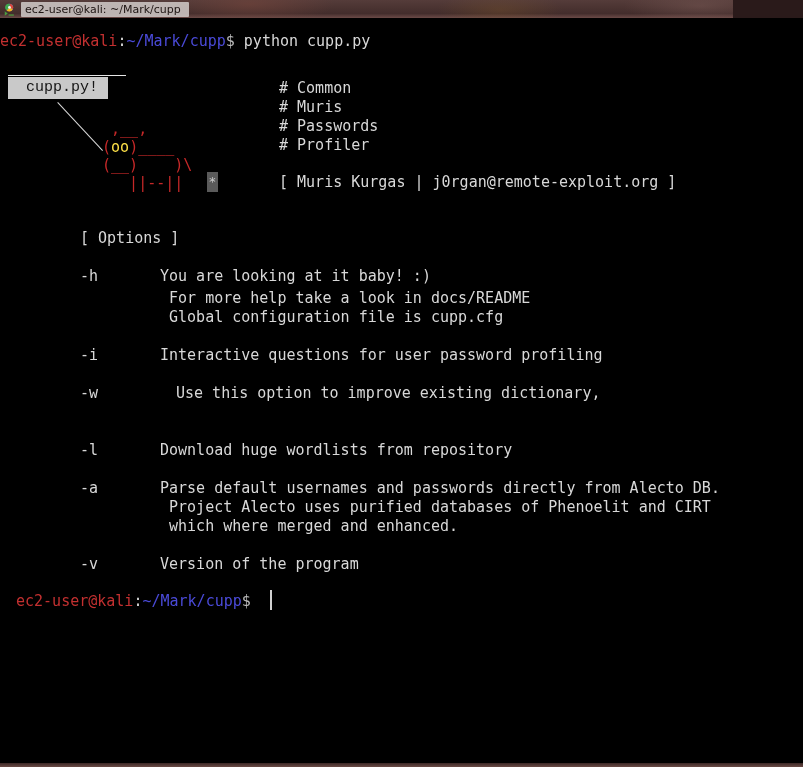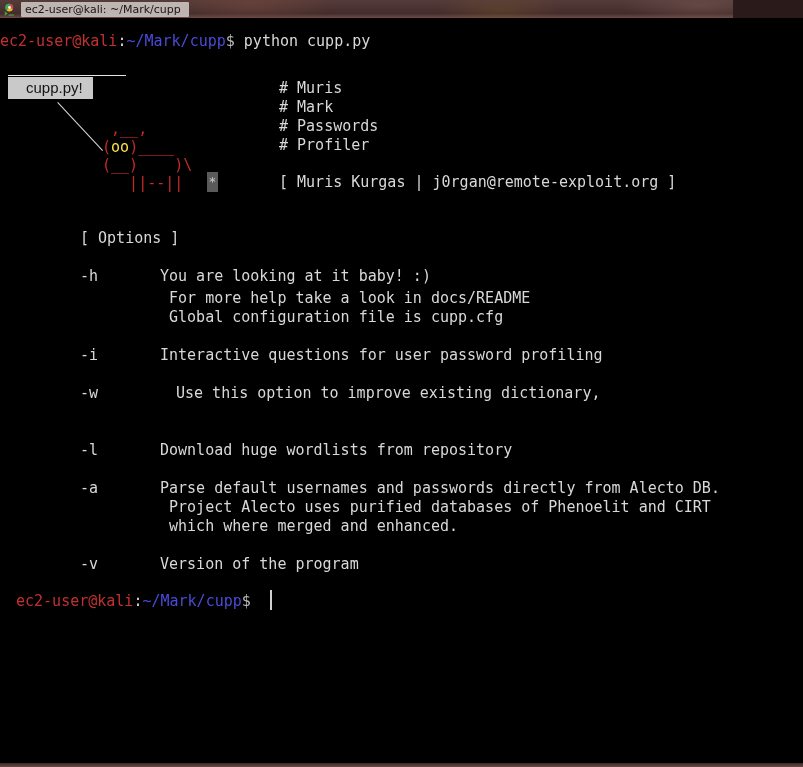--- a/index.html
+++ b/index.html
@@ -104,21 +104,21 @@
   .c-white  { color: #d8d8d8; }
   .c-gray   { color: #b9b9b9; }
   .c-art    { color: #c62828; }
   .c-eye    { color: #fde047; }
 
   
   .callout {
     position: absolute;
     background: #c9c9c9;
     color: #151515;
-    font-family: Liberation Sans, sans-serif;
+    font-family: Liberation Mono, monospace;
     font-size: 15px;
     padding: 1px 10px 2px 18px;
     line-height: 19px;
     white-space: pre;
   }
   .callout-topline {
     position: absolute;
     background: #e6e6e6;
     height: 1px;
   }
@@ -184,22 +184,22 @@
 
       <div class="row" style="top:117px; left:93px;"><span class="c-art"> (</span><span class="c-eye">oo</span><span class="c-art">)____</span></div>
 
       <div class="row c-art" style="top:135px; left:93px;"> (__)    )\</div>
 
       <div class="row c-art" style="top:153px; left:93px;">    ||--||</div>
 
       <div class="asterisk-cell" style="left:207px; top:154px; width:11px; height:20px;">*</div>
 
       
-      <div class="row c-white" style="top:58px; left:279px;"># Muris</div>
-      <div class="row c-white" style="top:77px; left:279px;"># Mark</div>
+      <div class="row c-white" style="top:58px; left:279px;"># Common</div>
+      <div class="row c-white" style="top:77px; left:279px;"># Muris</div>
       <div class="row c-white" style="top:96px; left:279px;"># Passwords</div>
       <div class="row c-white" style="top:115px; left:279px;"># Profiler</div>
 
       
       <div class="row c-white" style="top:152px; left:279px;">[ Muris Kurgas | j0rgan@remote-exploit.org ]</div>
 
       
       <div class="row c-white" style="top:208px; left:80px;">[ Options ]</div>
 
       

